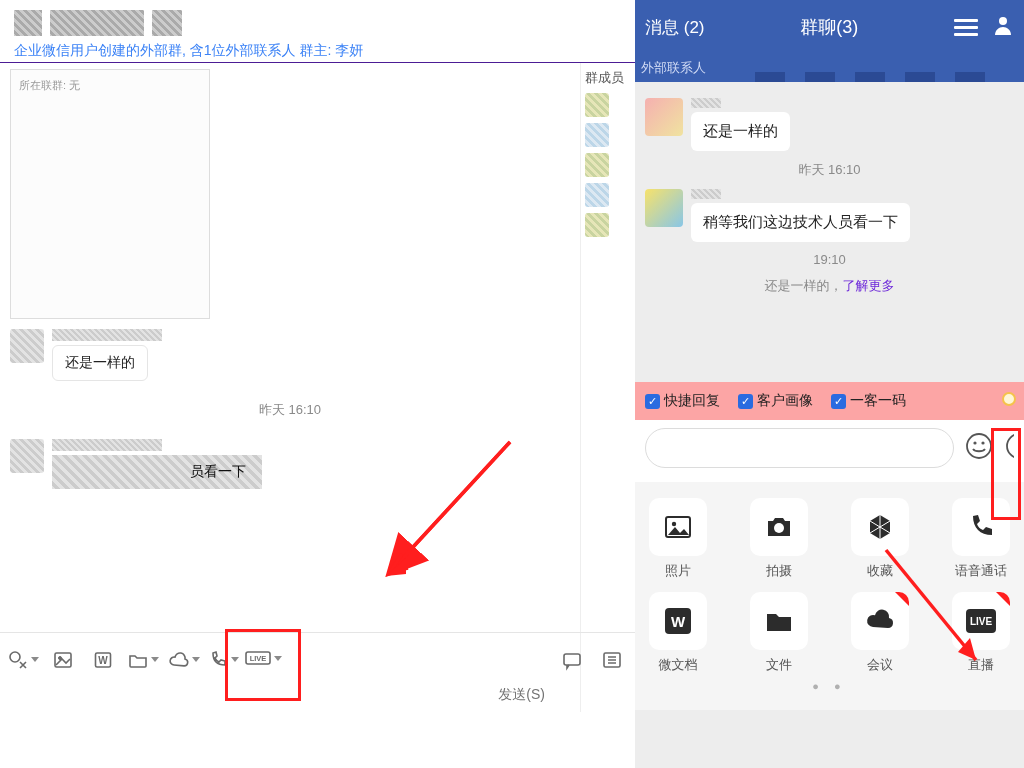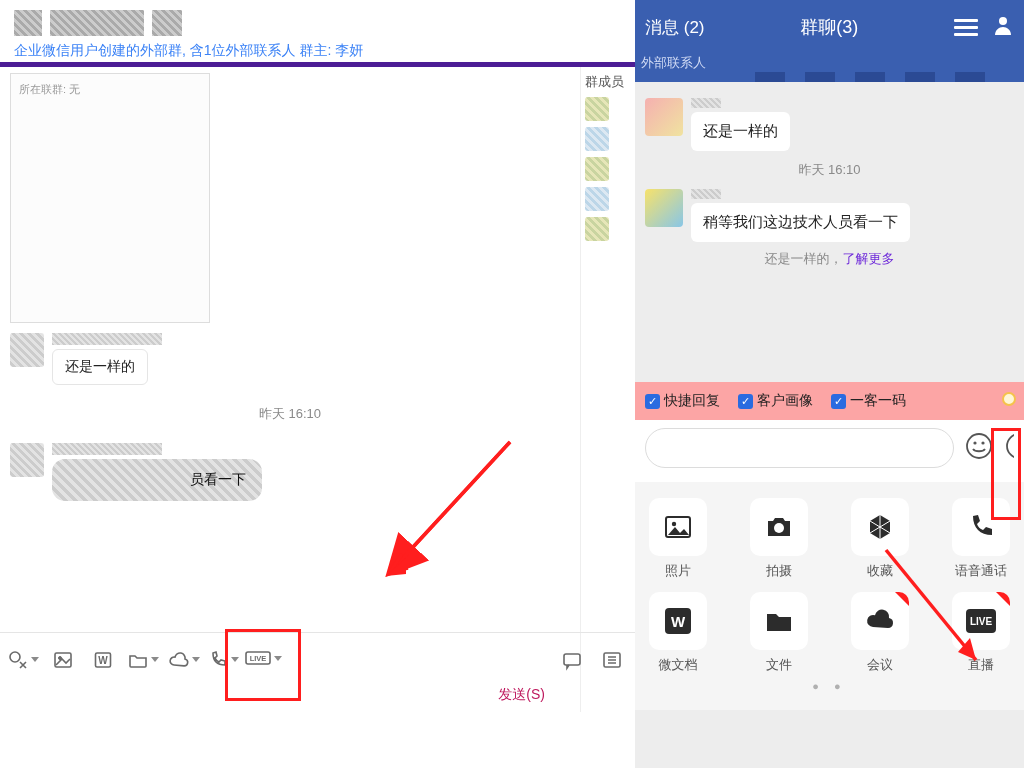--- a/index.html
+++ b/index.html
@@ -10,60 +10,60 @@
   .left-pane { width:635px; height:768px; position:relative; }
 
   .lp-header { padding:10px 14px 2px 14px; }
   .lp-title-row { display:flex; gap:8px; align-items:flex-end; margin-bottom:6px; }
   .mosaic { background:linear-gradient(45deg,#aaa 25%,#ccc 25%,#ccc 50%,#aaa 50%,#aaa 75%,#ccc 75%); background-size:8px 8px; }
   .mo-a { width:28px; height:26px; }
   .mo-b { width:94px; height:26px; }
   .mo-c { width:30px; height:26px; }
   .lp-subtitle { font-size:14px; color:#3b82f6; }
 
-  .lp-body { position:relative; height:650px; border-top:5px solid #4c1d95; }
+  .lp-body { position:relative; height:650px; border-top:1px solid #4c1d95; }
   .chat-area { position:absolute; left:0; top:0; right:55px; bottom:0; padding:0 10px; }
   .members-col { position:absolute; right:0; top:0; width:55px; height:100%; border-left:1px solid #eee; font-size:12px; color:#555; padding:6px 4px; }
   .members-col .m-title { font-size:13px; margin-bottom:6px; }
   .members-col .ava-row { display:flex; margin-bottom:6px; }
   .ava-sq { width:24px; height:24px; border-radius:3px; background-image:linear-gradient(45deg,#c9d4a0 25%,#e6e6b8 25%,#e6e6b8 50%,#c9d4a0 50%,#c9d4a0 75%,#e6e6b8 75%); background-size:8px 8px; }
   .ava-sq2 { background-image:linear-gradient(45deg,#bcd6e8 25%,#dce8f2 25%,#dce8f2 50%,#bcd6e8 50%,#bcd6e8 75%,#dce8f2 75%); }
 
   .inner-panel { width:200px; height:250px; border:1px solid #ddd; background:#fcfcfc; margin-top:6px; padding:8px; font-size:11px; color:#999; }
 
   .msg-row { display:flex; margin:10px 0; }
   .msg-ava { width:34px; height:34px; border-radius:3px; margin-right:8px; background-image:linear-gradient(45deg,#ccc 25%,#e3e3e3 25%,#e3e3e3 50%,#ccc 50%,#ccc 75%,#e3e3e3 75%); background-size:8px 8px; flex-shrink:0; }
   .msg-name { width:110px; height:12px; background-image:linear-gradient(45deg,#ccc 25%,#e3e3e3 25%,#e3e3e3 50%,#ccc 50%,#ccc 75%,#e3e3e3 75%); background-size:6px 6px; margin-bottom:4px; }
   .bubble { display:inline-block; background:#fff; border:1px solid #e5e5e5; border-radius:6px; padding:8px 12px; font-size:14px; color:#222; }
   .time-sep { text-align:center; color:#8a8a8a; font-size:13px; margin:20px 0; }
 
-  .long-mosaic { width:210px; height:42px; background-image:linear-gradient(45deg,#ccc 25%,#e3e3e3 25%,#e3e3e3 50%,#ccc 50%,#ccc 75%,#e3e3e3 75%); background-size:10px 10px; display:inline-flex; align-items:center; padding:0 8px; font-size:14px; color:#111;border-radius:13px; }
+  .long-mosaic { width:210px; height:34px; background-image:linear-gradient(45deg,#ccc 25%,#e3e3e3 25%,#e3e3e3 50%,#ccc 50%,#ccc 75%,#e3e3e3 75%); background-size:10px 10px; display:inline-flex; align-items:center; padding:0 8px; font-size:14px; color:#111; }
 
   .toolbar { position:absolute; left:0; right:0; bottom:26px; height:54px; border-top:1px solid #e5e5e5; display:flex; align-items:center; padding:0 12px; gap:18px; color:#6a6a6a; }
   .toolbar .spacer { flex:1; }
   .ticon { width:22px; height:22px; display:inline-flex; align-items:center; justify-content:center; stroke:#6a6a6a; fill:none; }
   .ticon.drop::after { content:""; display:inline-block; margin-left:3px; border-left:4px solid transparent; border-right:4px solid transparent; border-top:5px solid #8a8a8a; vertical-align:middle; }
   .live-highlight { position:absolute; width:76px; height:72px; border:3px solid #ff1e1e; top:-18px; }
 
-  .send-row { position:absolute; left:0; right:0; bottom:0; height:26px; text-align:right; padding-right:90px; font-size:14px; color:#be185d; }
+  .send-row { position:absolute; left:0; right:0; bottom:0; height:26px; text-align:right; padding-right:90px; font-size:14px; color:#737373; }
 
   
   .arrow-l { position:absolute; left:380px; top:432px; width:150px; height:150px; pointer-events:none; }
 
   
   .right-pane { width:389px; height:768px; position:relative; background:#ededed; }
 
   .rp-head { height:54px; background:#3a5fb0; color:#fff; display:flex; align-items:center; padding:0 10px; }
   .rp-tab-left { font-size:17px; }
   .rp-tab-center { flex:1; text-align:center; font-size:18px; font-weight:500; }
   .rp-menu { width:24px; height:24px; display:flex; flex-direction:column; justify-content:center; gap:4px; }
   .rp-menu span{ height:3px; background:#fff; border-radius:1px; }
   .rp-person { margin-left:14px; }
 
-  .blueband { height:28px; background:#3a5fb0; position:relative; overflow:hidden; padding-left:6px; color:#d1dbf5; font-size:13px; display:flex; align-items:flex-start; }
+  .blueband { height:28px; background:#3a5fb0; position:relative; overflow:hidden; padding-left:6px; color:#d1dbf5; font-size:13px; display:flex; align-items:center; }
   .blueband .blk { position:absolute; bottom:0; background:#2b4a94; width:30px; height:10px; }
 
   .chat-scroll { background:#ededed; padding:8px 10px 0 10px; position:relative; height:300px; }
   .m-row { display:flex; margin:8px 0; }
   .m-ava { width:38px; height:38px; border-radius:4px; flex-shrink:0; margin-right:8px; }
   .m-ava.a1{ background:linear-gradient(135deg,#f5b0b0,#f0e3a0); }
   .m-ava.a2{ background:linear-gradient(135deg,#f7e26b,#88c6e7); }
   .m-bub { background:#fff; padding:10px 12px; border-radius:6px; font-size:15px; color:#222; display:inline-block; }
   .m-nm { width:30px; height:10px; background-image:linear-gradient(45deg,#ccc 25%,#e3e3e3 25%,#e3e3e3 50%,#ccc 50%,#ccc 75%,#e3e3e3 75%); background-size:6px 6px; margin-bottom:4px; }
   .m-time { text-align:center; font-size:13px; color:#8a8a8a; margin:10px 0; }
@@ -267,20 +267,21 @@
       <div class="m-ava a1"></div>
       <div><div class="m-nm"></div>
         <div class="m-bub">还是一样的</div></div>
     </div>
     <div class="m-time">昨天 16:10</div>
     <div class="m-row">
       <div class="m-ava a2"></div>
       <div><div class="m-nm"></div>
         <div class="m-bub">稍等我们这边技术人员看一下</div></div>
     </div>
+    <div class="m-time">19:10</div>
     <div class="ext-note">
       <span>还是一样的，</span><a href="#">了解更多</a>
     </div>
   </div>
 
   <div class="quickbar" style="position:relative">
     <span><span class="chk">✓</span><span>快捷回复</span></span>
     <span><span class="chk">✓</span><span>客户画像</span></span>
     <span><span class="chk">✓</span><span>一客一码</span></span>
     <span class="emoji-dot"></span>

